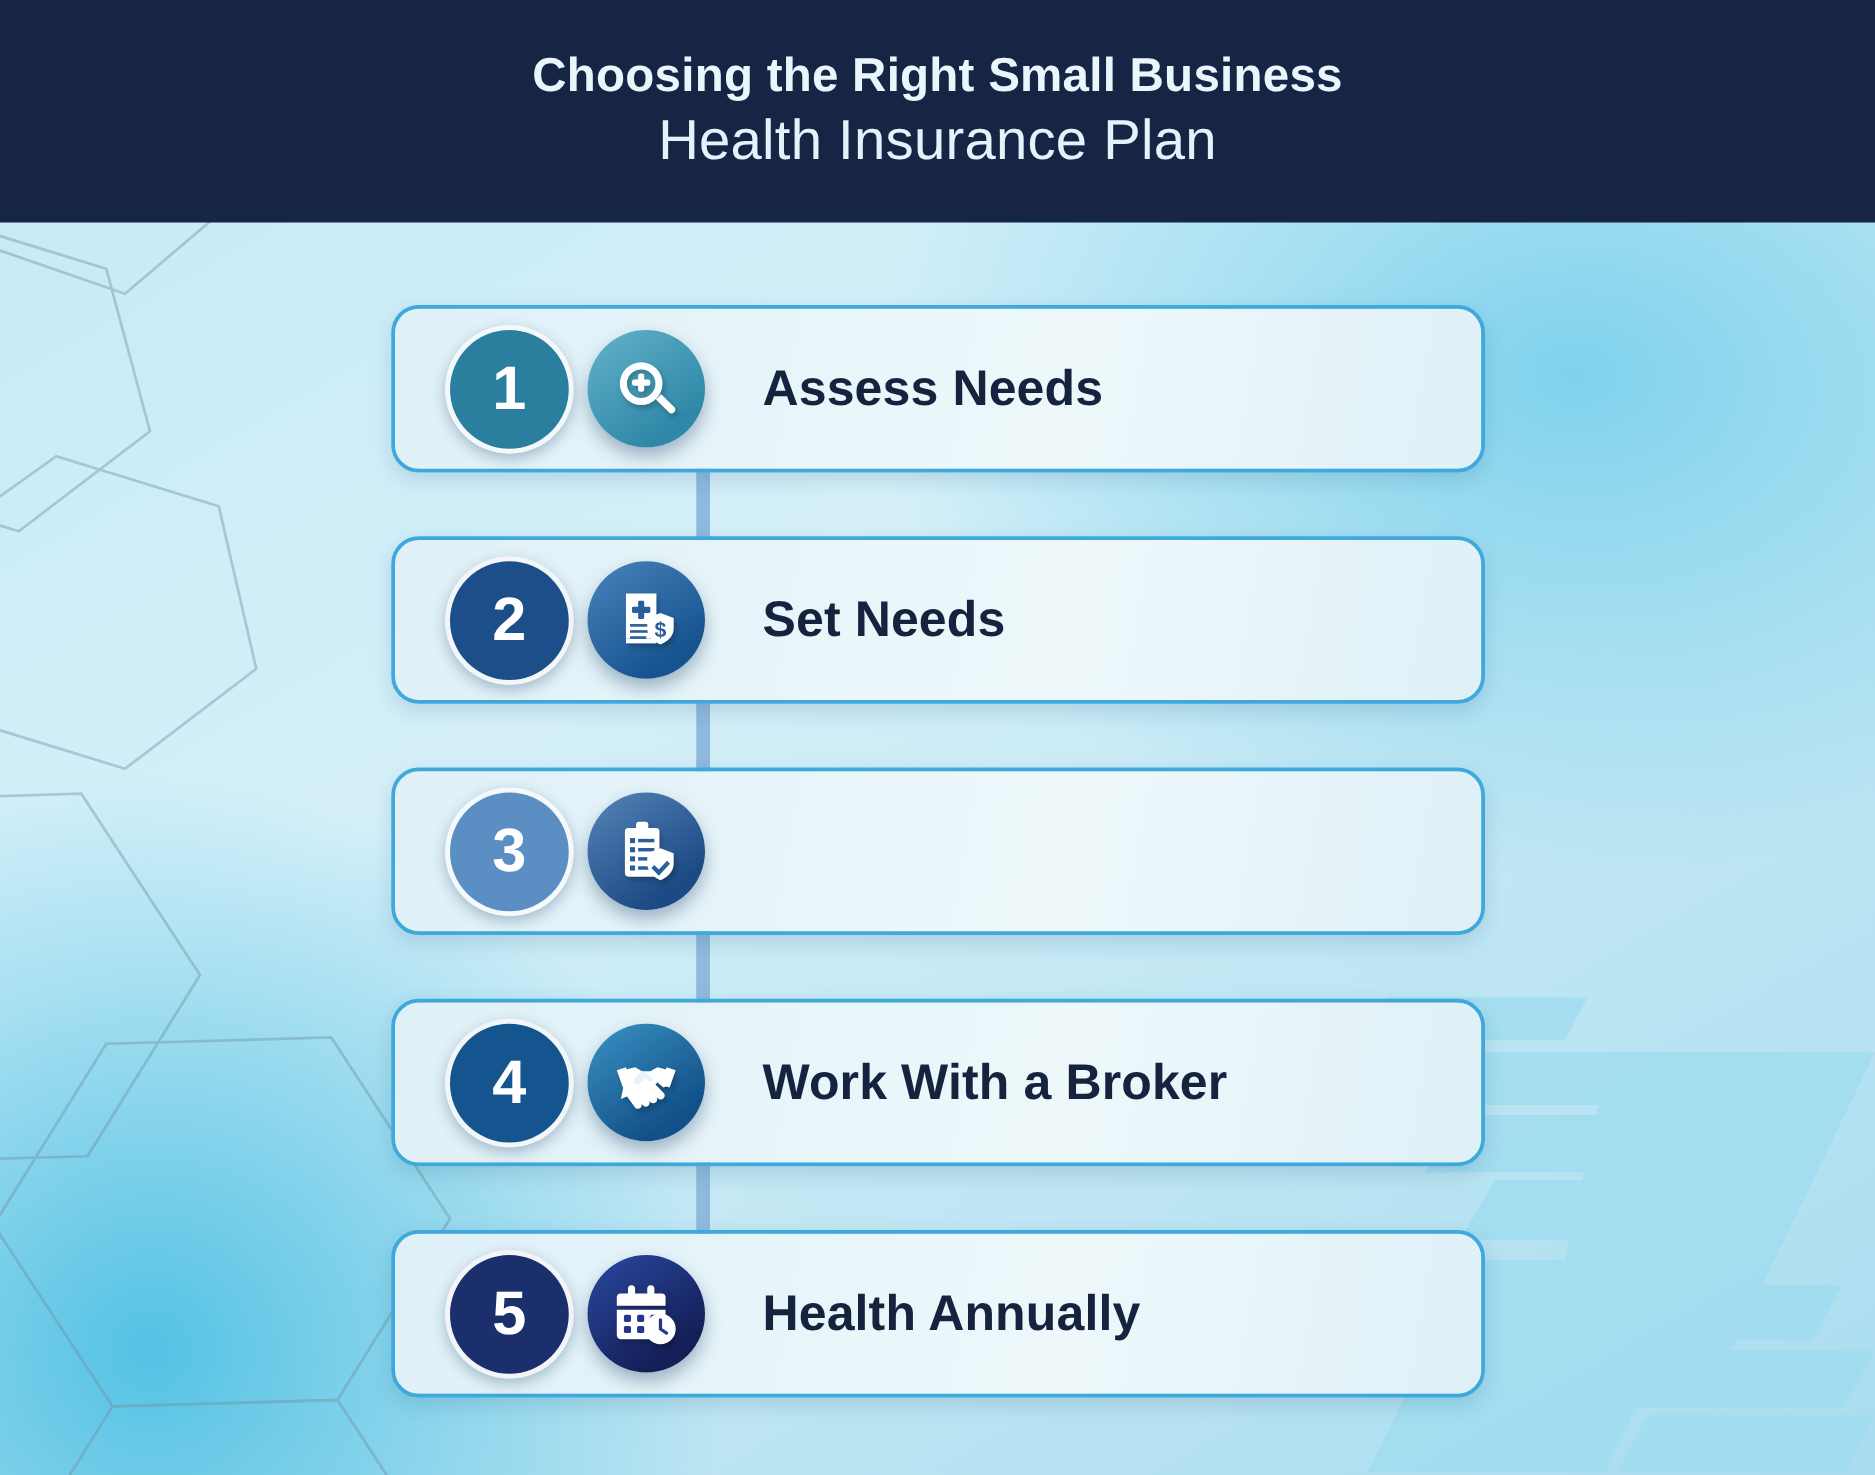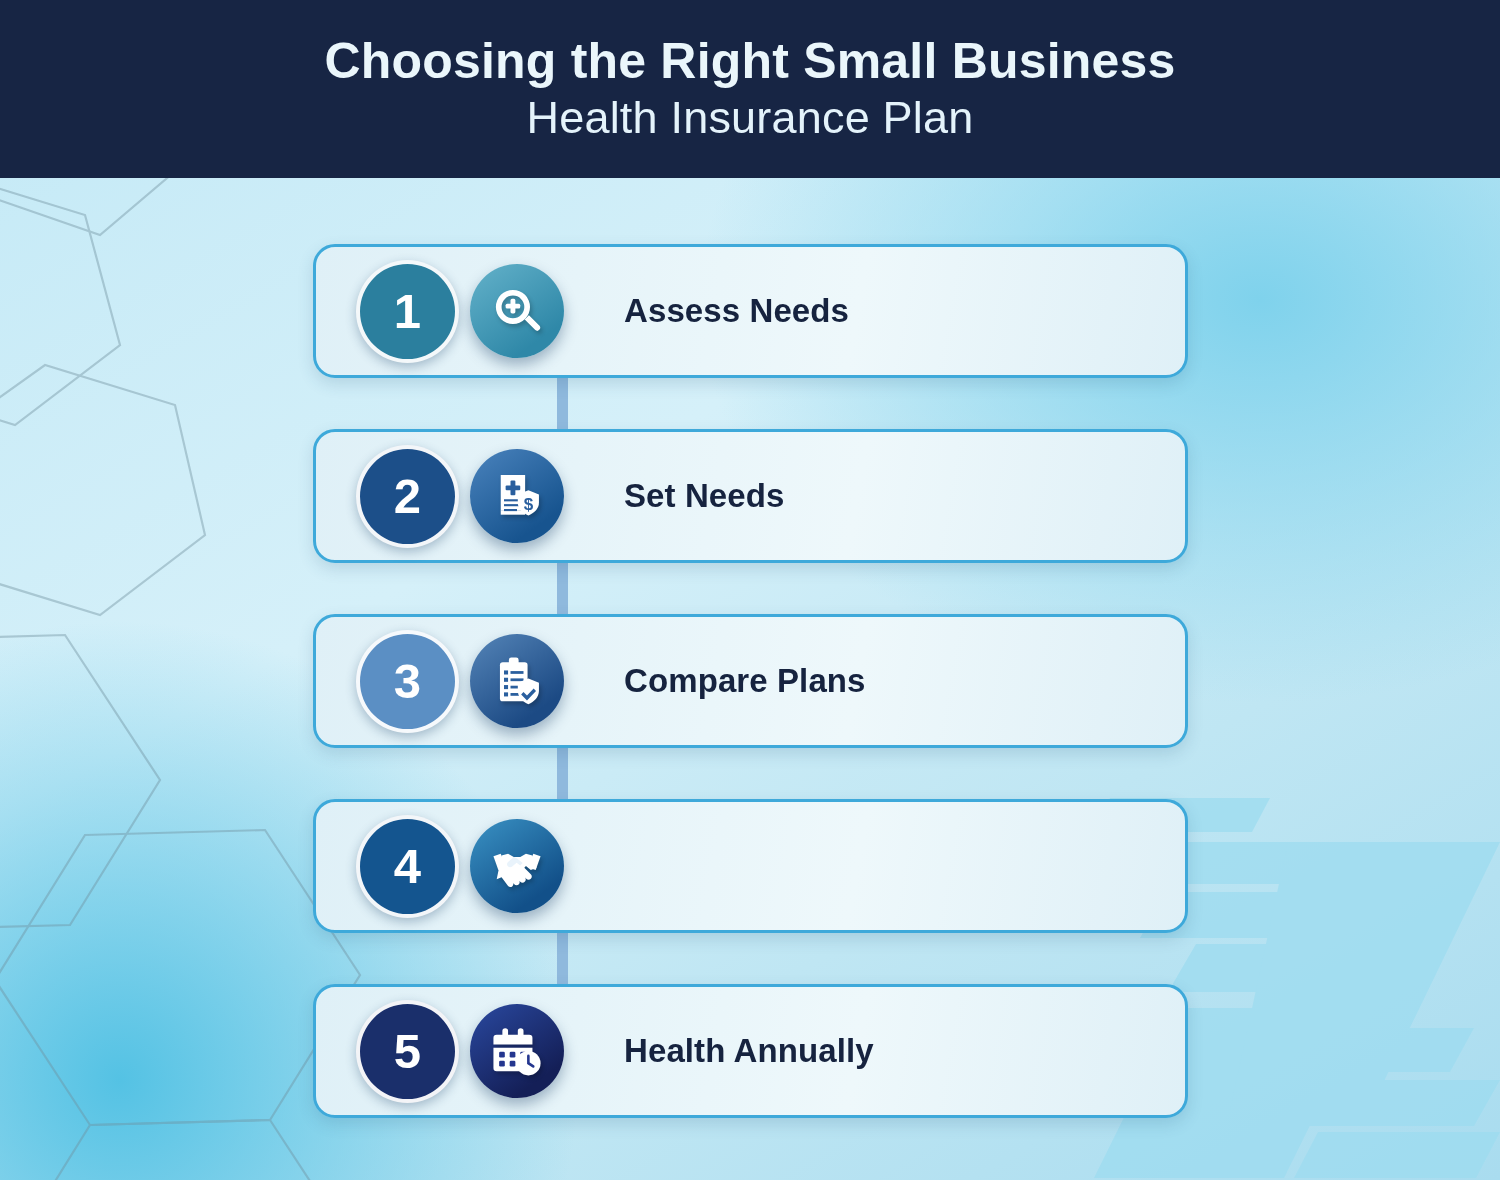--- a/index.html
+++ b/index.html
@@ -26,21 +26,21 @@
   .bg-chevrons { position:absolute; right:0; bottom:0; width:430px; height:400px; opacity:.75; }
 
   
   .header {
     position:absolute; left:0; top:0; width:1500px; height:178px;
     background:#172544;
     display:flex; flex-direction:column; align-items:center; justify-content:center;
     z-index:6;
   }
   .header .t1 {
-    color:#eaf6fb; font-size:50px; font-weight:bold; letter-spacing:.2px;
+    color:#eaf6fb; font-size:38px; font-weight:bold; letter-spacing:.2px;
     line-height:1.12; 
   }
   .header .t2 {
     color:#e4f3fb; font-size:45px; font-weight:400; letter-spacing:.2px;
     line-height:1.18; text-align:center; margin-top:2px;
   }
 
   
   .connector {
     position:absolute; left:557px; top:300px; width:11px; height:760px;
@@ -76,22 +76,22 @@
     width:94px; height:94px; border-radius:50%;
     margin-left:11px;
     display:flex; align-items:center; justify-content:center;
     box-shadow:0 7px 14px rgba(18,55,95,.35);
     position:relative; z-index:4;
   }
   .icon-wrap svg { width:52px; height:52px; display:block;
     filter:drop-shadow(2px 3px 2px rgba(0,0,0,.22)); }
 
   .label {
-    margin-left:60px;
-    color:#16233f; font-size:33px; font-weight:bold;
+    margin-left:46px;
+    color:#16233f; font-size:40px; font-weight:bold;
     letter-spacing:.1px; white-space:nowrap;
   }
 </style>
 </head>
 <body>
 
 <div id="stage">
 
   <div class="bg-base"></div>
 
@@ -187,37 +187,37 @@
             <rect x="24" y="28.8" width="16" height="3.4"></rect>
             <rect x="16" y="37" width="5" height="5"></rect>
             <rect x="24" y="37.8" width="16" height="3.4"></rect>
             <rect x="16" y="46" width="5" height="5"></rect>
             <rect x="24" y="46.8" width="11" height="3.4"></rect>
           </g>
           <path d="M46 29l13 5v10c0 8-6 13.5-13 16.5-7-3-13-8.5-13-16.5V34z" fill="#ffffff"></path>
           <path d="M40 45.5l4.3 4.4 8.2-8.6 2.9 3.1-11.1 11.6-7.2-7.4z" fill="#2a5f9e"></path>
         </svg>
       </div>
-      <div class="label">Compare Plans</div>
     </div>
 
     <div class="card" style="border-color: rgb(62, 169, 218);">
       <div class="num" style="background: rgb(20, 85, 143);">
         <span>4</span>
       </div>
       <div class="icon-wrap" style="background: linear-gradient(145deg, rgb(58, 146, 196) 0%, rgb(18, 80, 137) 78%);">
         <svg viewBox="0 0 64 64">
           <g fill="#ffffff">
             <path d="M3 20l9-3 6 17-9 3z"></path>
             <path d="M61 20l-9-3-6 17 9 3z"></path>
             <path d="M13 19l8-2 7 4h8l7-4 8 2 5 15-7 3-6-5-2 2 8 8c1.6 1.6 1.6 4 0 5.6-1.6 1.6-4 1.6-5.6 0l-1.4-1.4c1.2 1.6 1 3.8-.5 5.2-1.6 1.5-4 1.4-5.5-.1l-1.2-1.2c.9 1.6.6 3.6-.8 4.8-1.6 1.4-4 1.2-5.4-.4l-1.3-1.5c.6 1.5.1 3.2-1.2 4.2-1.6 1.2-3.9.9-5.1-.7l-8-10.6-6 2.3z"></path>
           </g>
           <path d="M28 21l-7 6c-1.6 1.4-1.7 3.8-.3 5.4 1.4 1.6 3.8 1.7 5.4.3l5.4-4.6 4.5 3.4 3-3.3-6.9-5.3z" fill="#e9f3fb"></path>
         </svg>
       </div>
+      <div class="label">Work With a Broker</div>
     </div>
 
     <div class="card" style="border-color: rgb(62, 169, 218);">
       <div class="num" style="background: rgb(26, 47, 107);">
         <span>5</span>
       </div>
       <div class="icon-wrap" style="background: linear-gradient(145deg, rgb(42, 73, 160) 0%, rgb(20, 31, 87) 78%);">
         <svg viewBox="0 0 64 64">
           <g fill="#ffffff">
             <rect x="14" y="4" width="7" height="14" rx="3.5"></rect>

